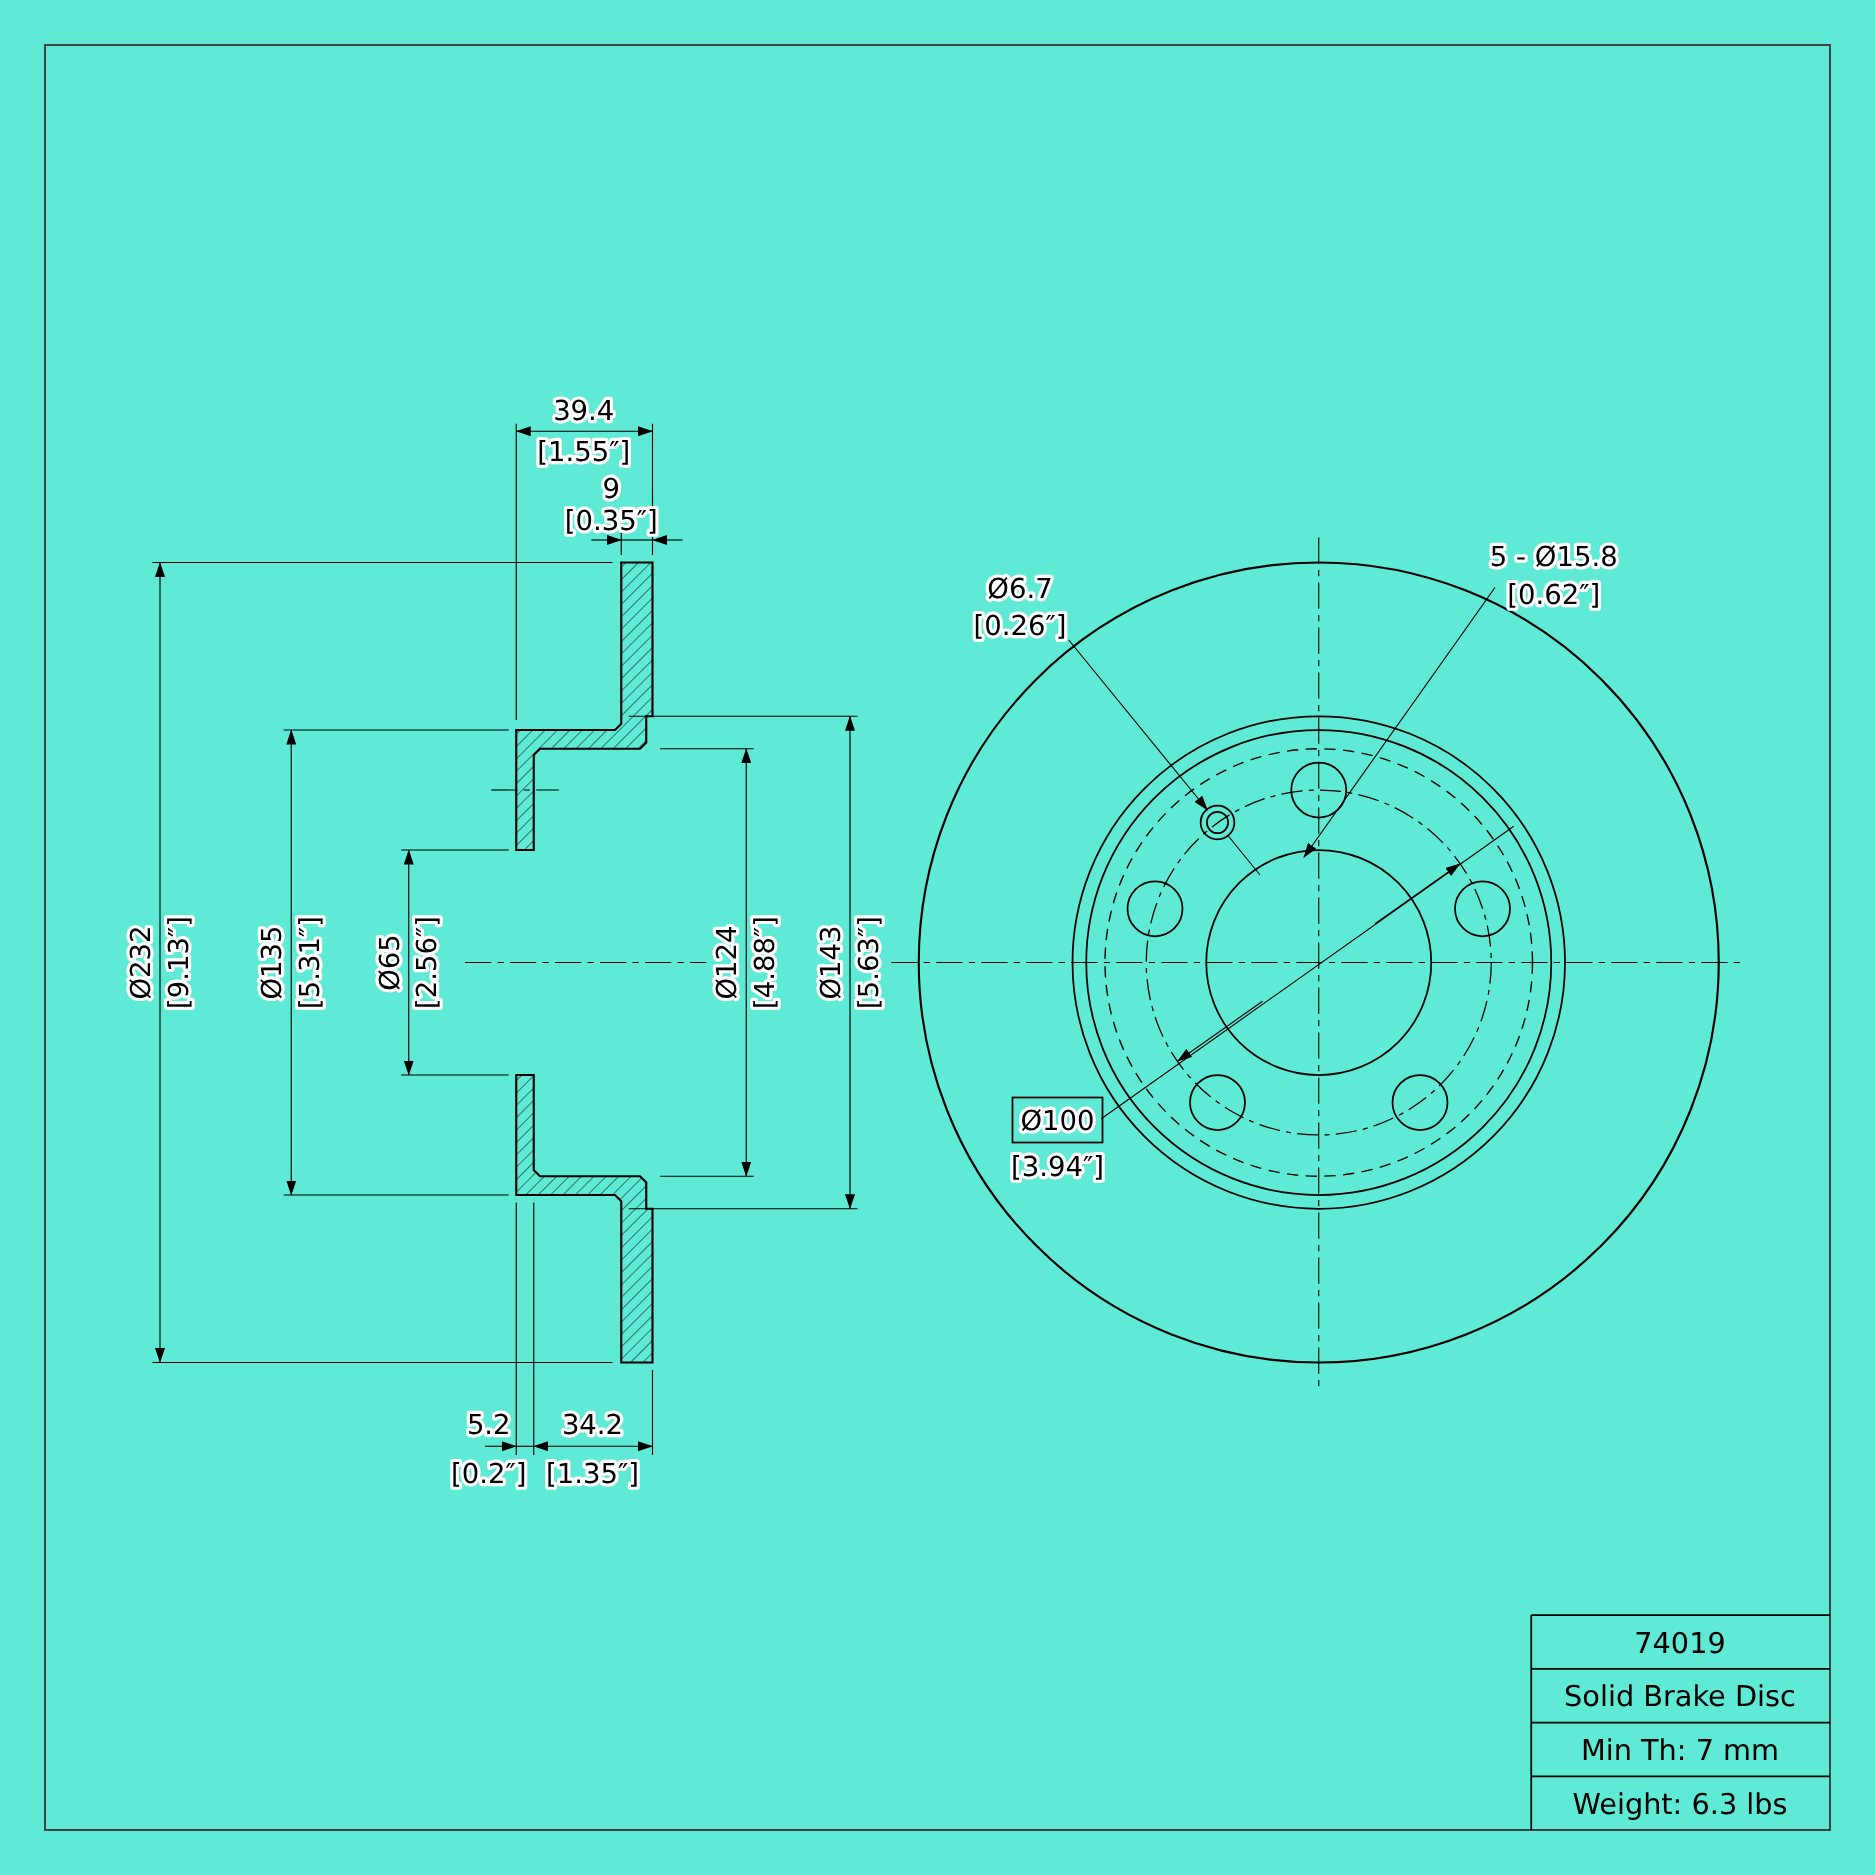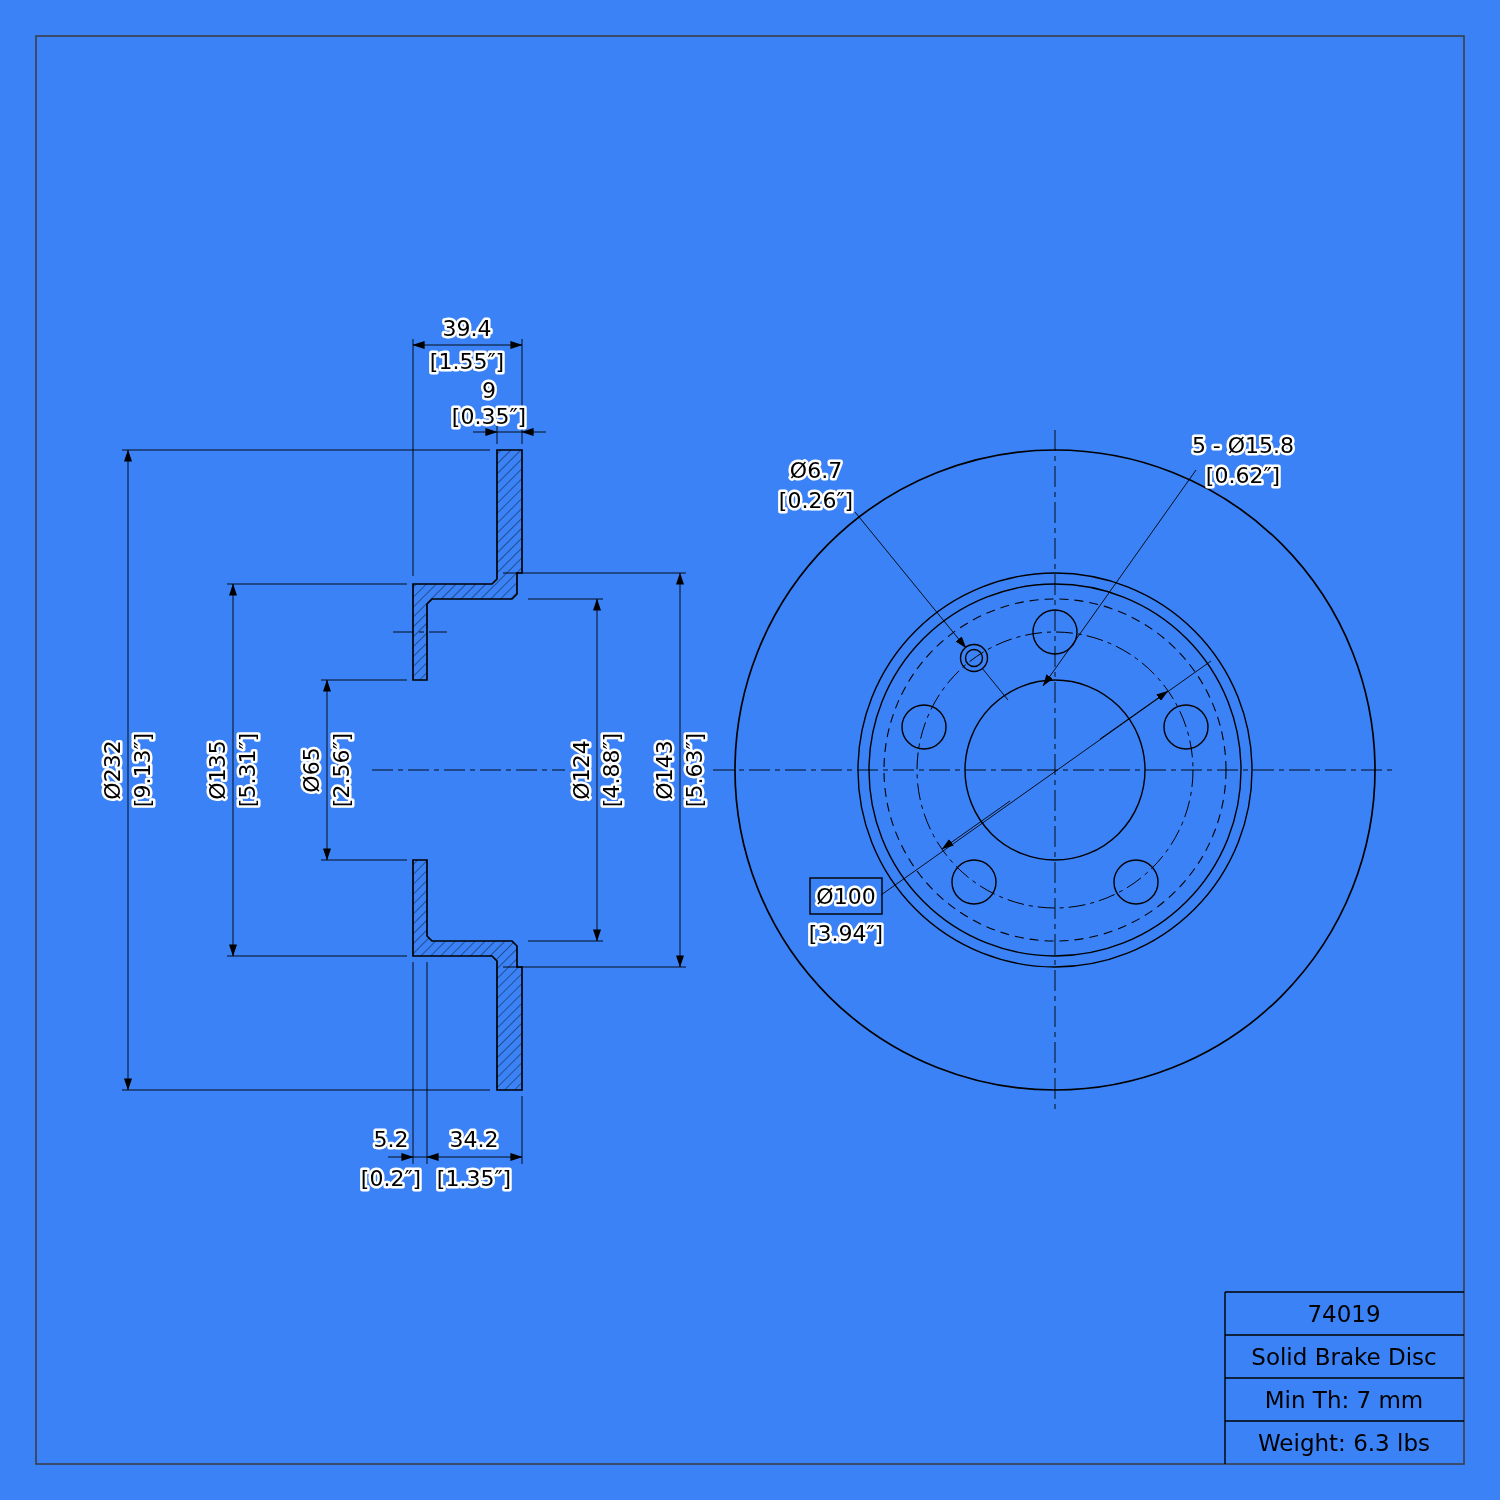--- a/index.html
+++ b/index.html
@@ -1,16 +1,16 @@
 <!DOCTYPE html>
 <html><head>
 <meta charset="utf-8">
 <style>
   html,body{margin:0;padding:0;background:#fff;}
-  .page{position:relative;width:1500px;height:1500px;background:#3b82f6;overflow:hidden;}
+  .page{position:relative;width:1500px;height:1500px;background:#5eead4;overflow:hidden;}
   svg{display:block;}
   .hatched{fill:url(#hatch);stroke:#000;stroke-width:1.7;stroke-linejoin:miter;}
   .med{fill:none;stroke:#000;stroke-width:1.4;}
   .bold{fill:none;stroke:#000;stroke-width:1.7;}
   .thin{fill:none;stroke:#000;stroke-width:0.9;}
   .dim{fill:none;stroke:#000;stroke-width:0.9;}
   .cl{fill:none;stroke:#000;stroke-width:0.9;stroke-dasharray:21 5 5 5;}
   .bc{fill:none;stroke:#000;stroke-width:1;stroke-dasharray:17 5 4 5;}
   .dash{fill:none;stroke:#000;stroke-width:1.1;stroke-dasharray:9 6;}
   .tb{fill:none;stroke:#000;stroke-width:1.4;}

